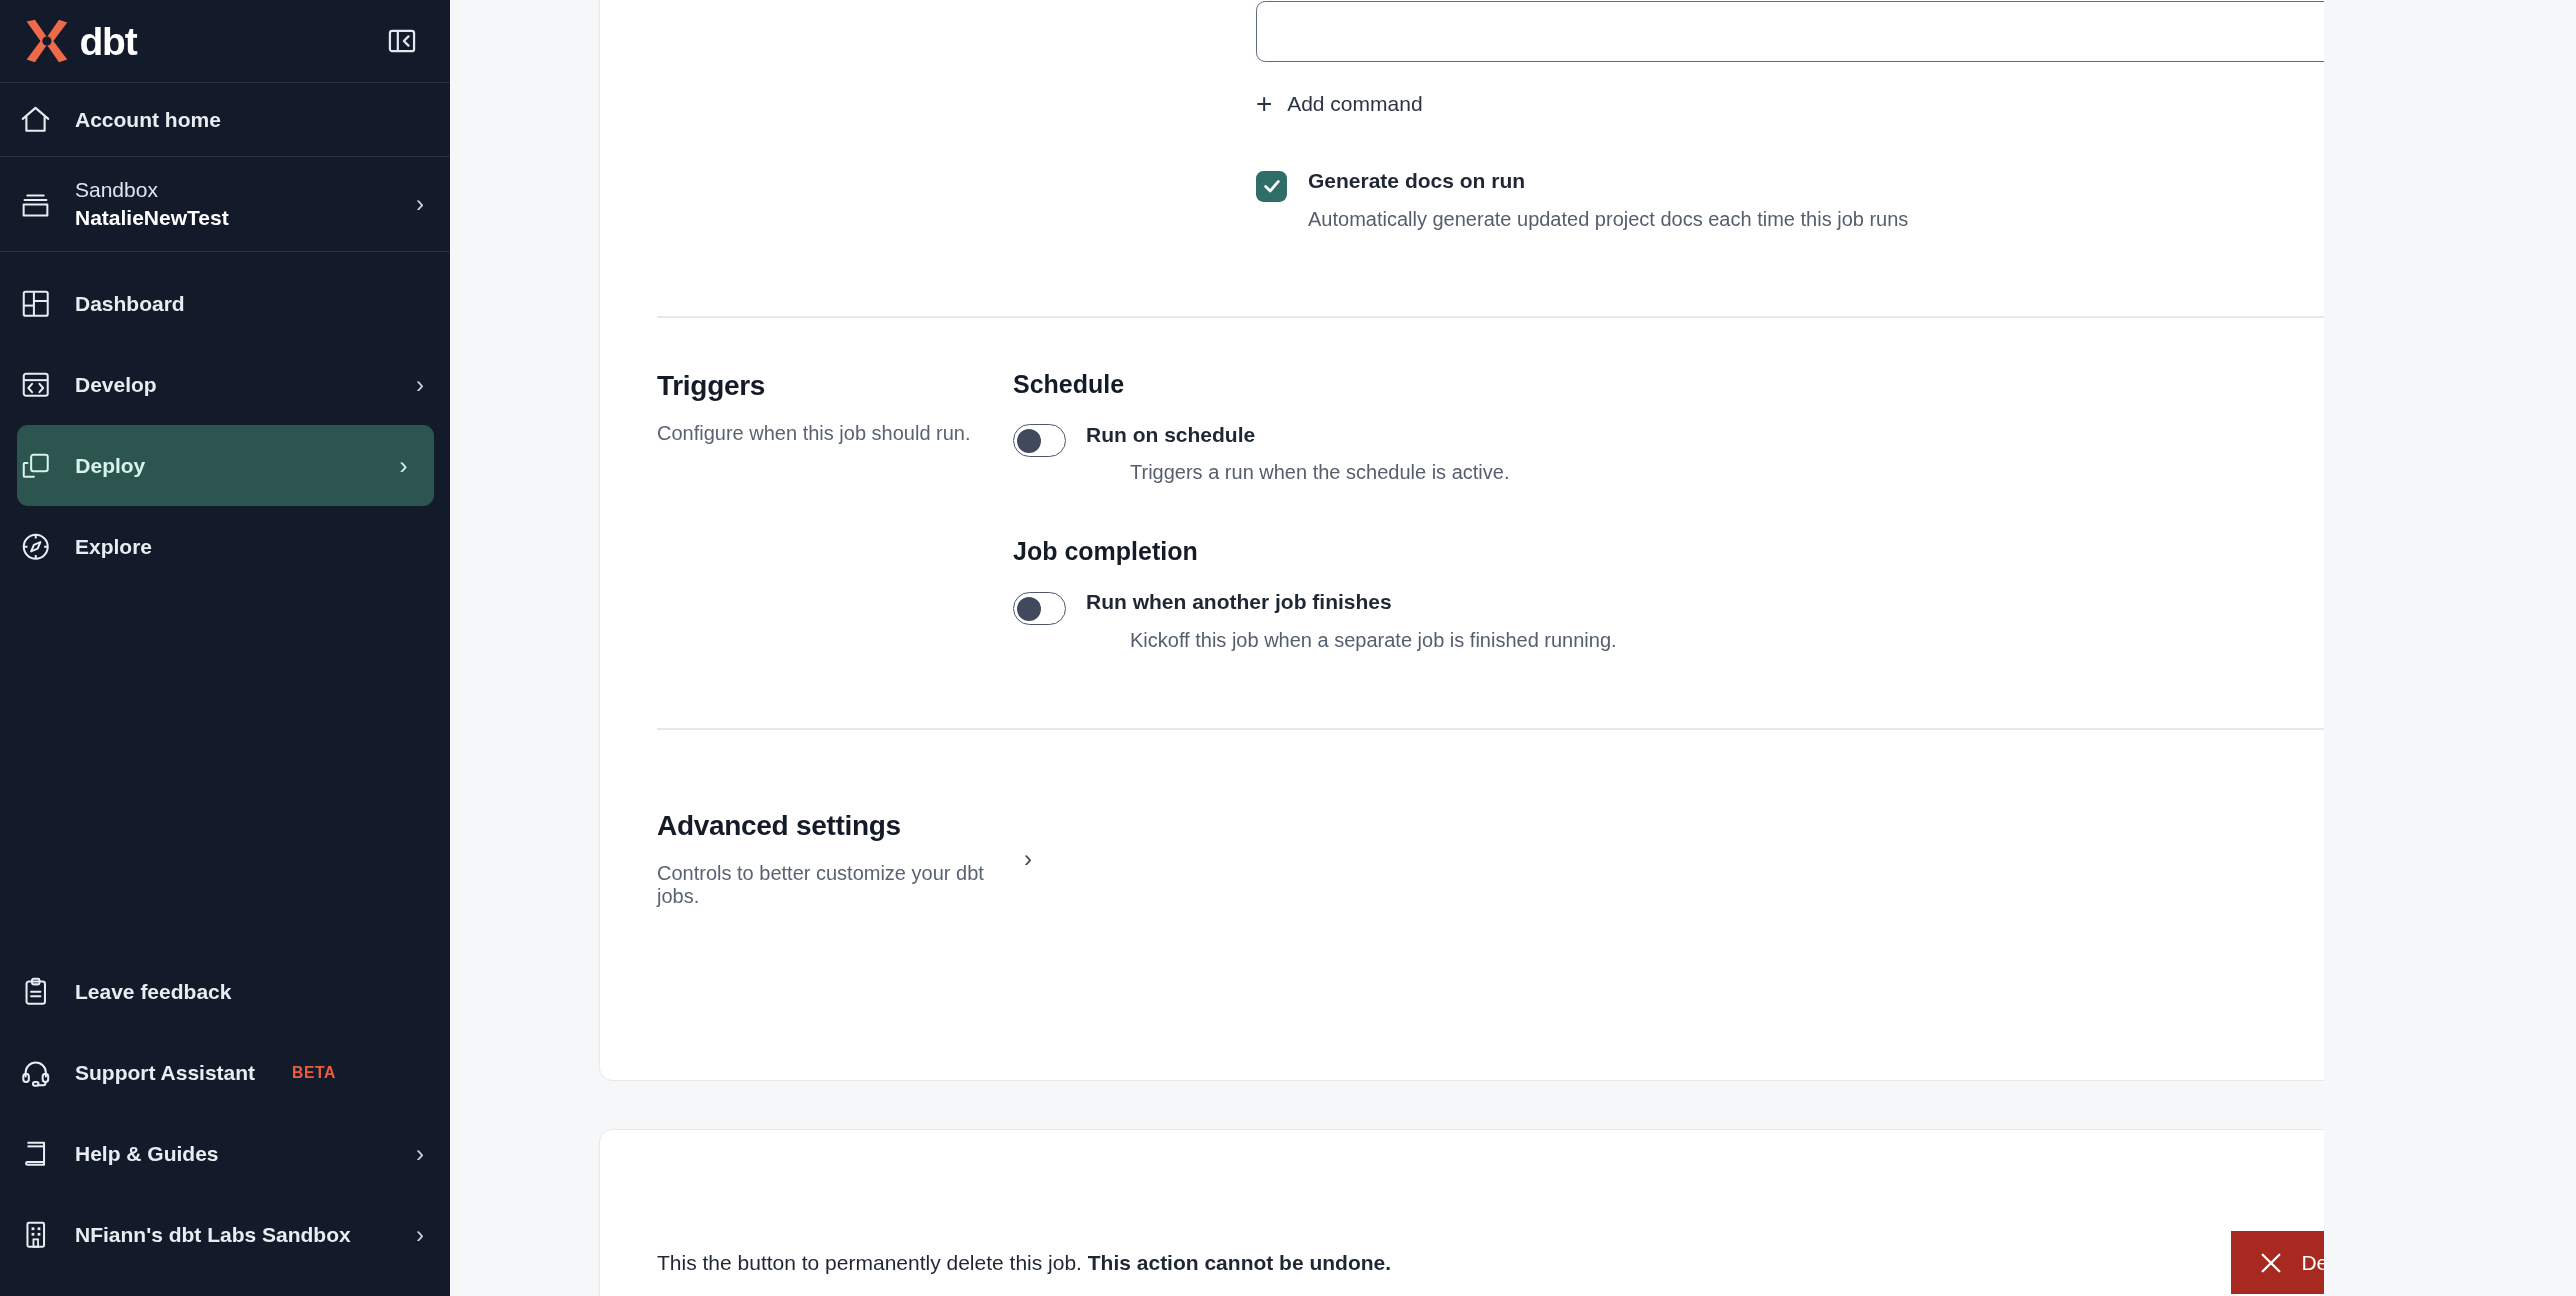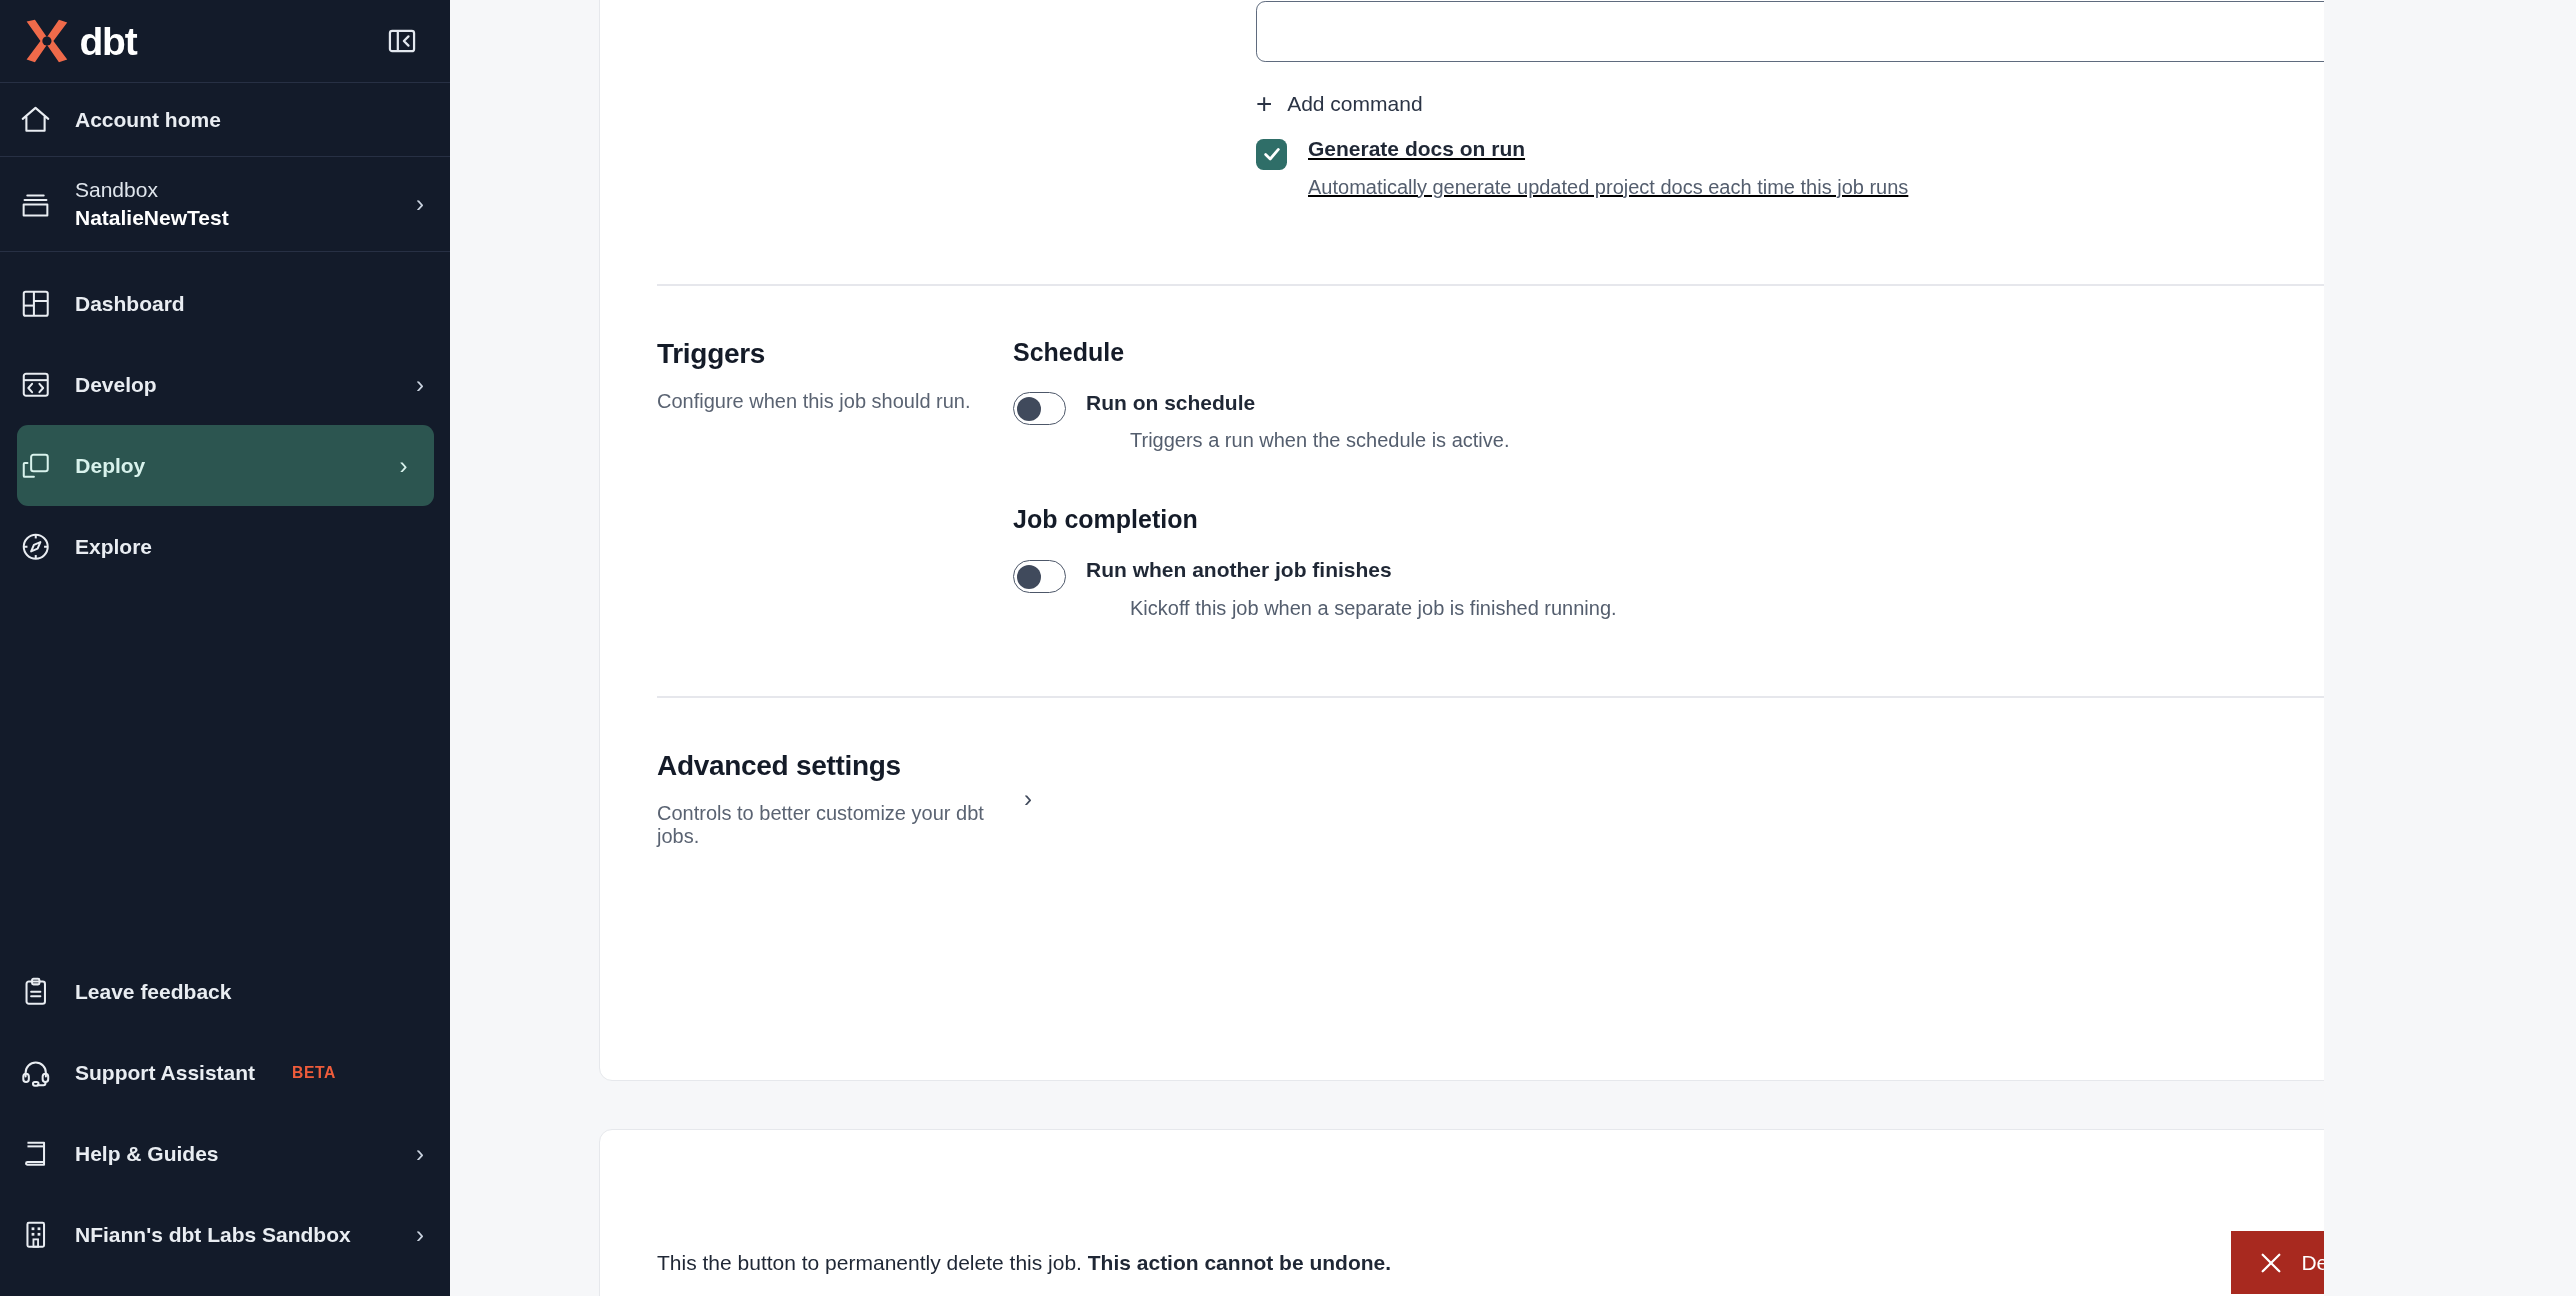--- a/index.html
+++ b/index.html
@@ -141,25 +141,24 @@
     align-items: center;
     gap: 14.8px;
     color: #2b3445;
     font-size: 21px;
     cursor: pointer;
   }
   .plus { font-size: 28px; line-height: 1; font-weight: 400; color: #2b3445; }
 
   .docs-row {
     margin-left: 599px;
-    margin-top: 19px;
+    margin-top: 51px;
     display: flex;
     align-items: flex-start;
     gap: 21px;
-    text-decoration: underline;
   }
   .checkbox {
     width: 31px; height: 31px;
     background: #2f6e68;
     border-radius: 7.4px;
     display: flex; align-items: center; justify-content: center;
     flex: 0 0 31px;
     margin-top: 1.8px;
     cursor: pointer;
   }
@@ -203,21 +202,21 @@
     width: 24px; height: 24px;
     border-radius: 50%;
     background: #404a5c;
   }
   .t-title { font-size: 21px; font-weight: 700; color: #1f2735; line-height: 1.1; }
   .t-desc { font-size: 20px; color: #545e6e; margin-top: 15.7px; margin-left: 44px; }
 
   .adv {
     display: flex;
     align-items: center;
-    padding-top: 52px;
+    padding-top: 80px;
     padding-bottom: 65px;
     cursor: pointer;
   }
   .adv-text { width: 356px; flex: 0 0 356px; }
   .adv-h { font-size: 28px; font-weight: 700; color: #141b28; letter-spacing: -0.3px; }
   .adv-p { font-size: 20px; color: #5a6372; margin-top: 20px; }
   .adv-chev { font-size: 24px; color: #404a5c; margin-left: 11px; }
 
   .card-b {
     margin-top: 48px;

